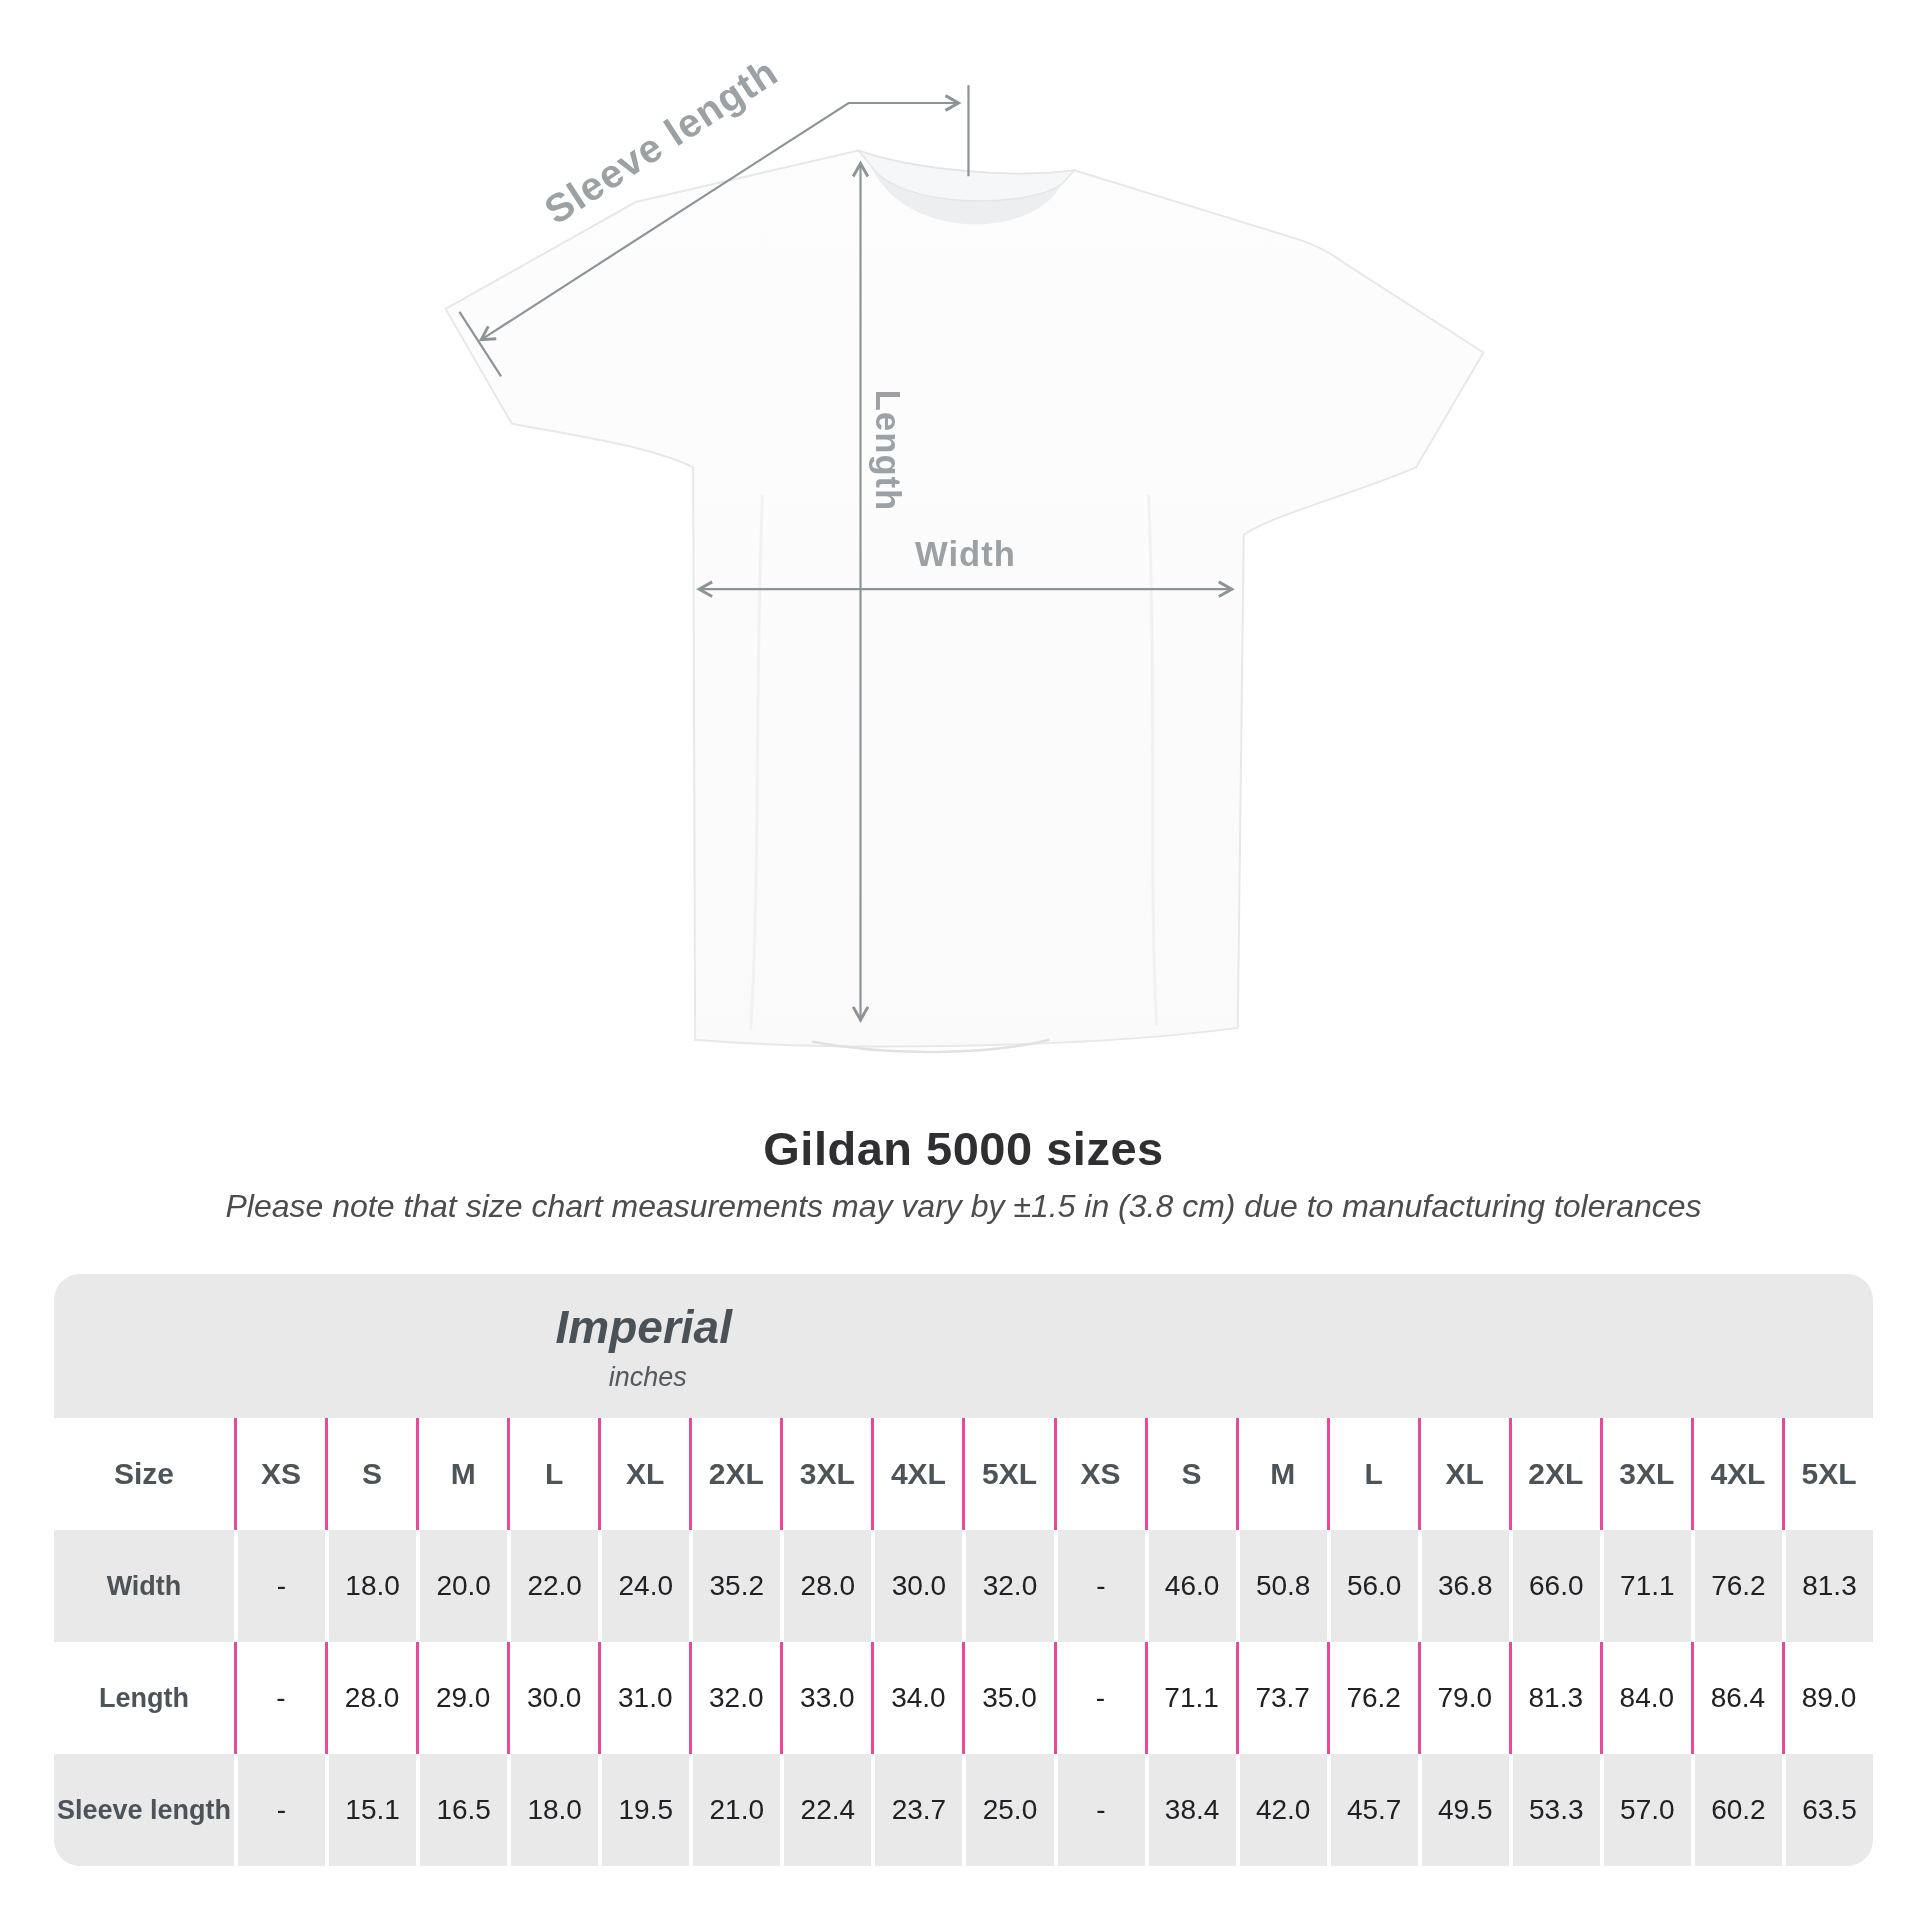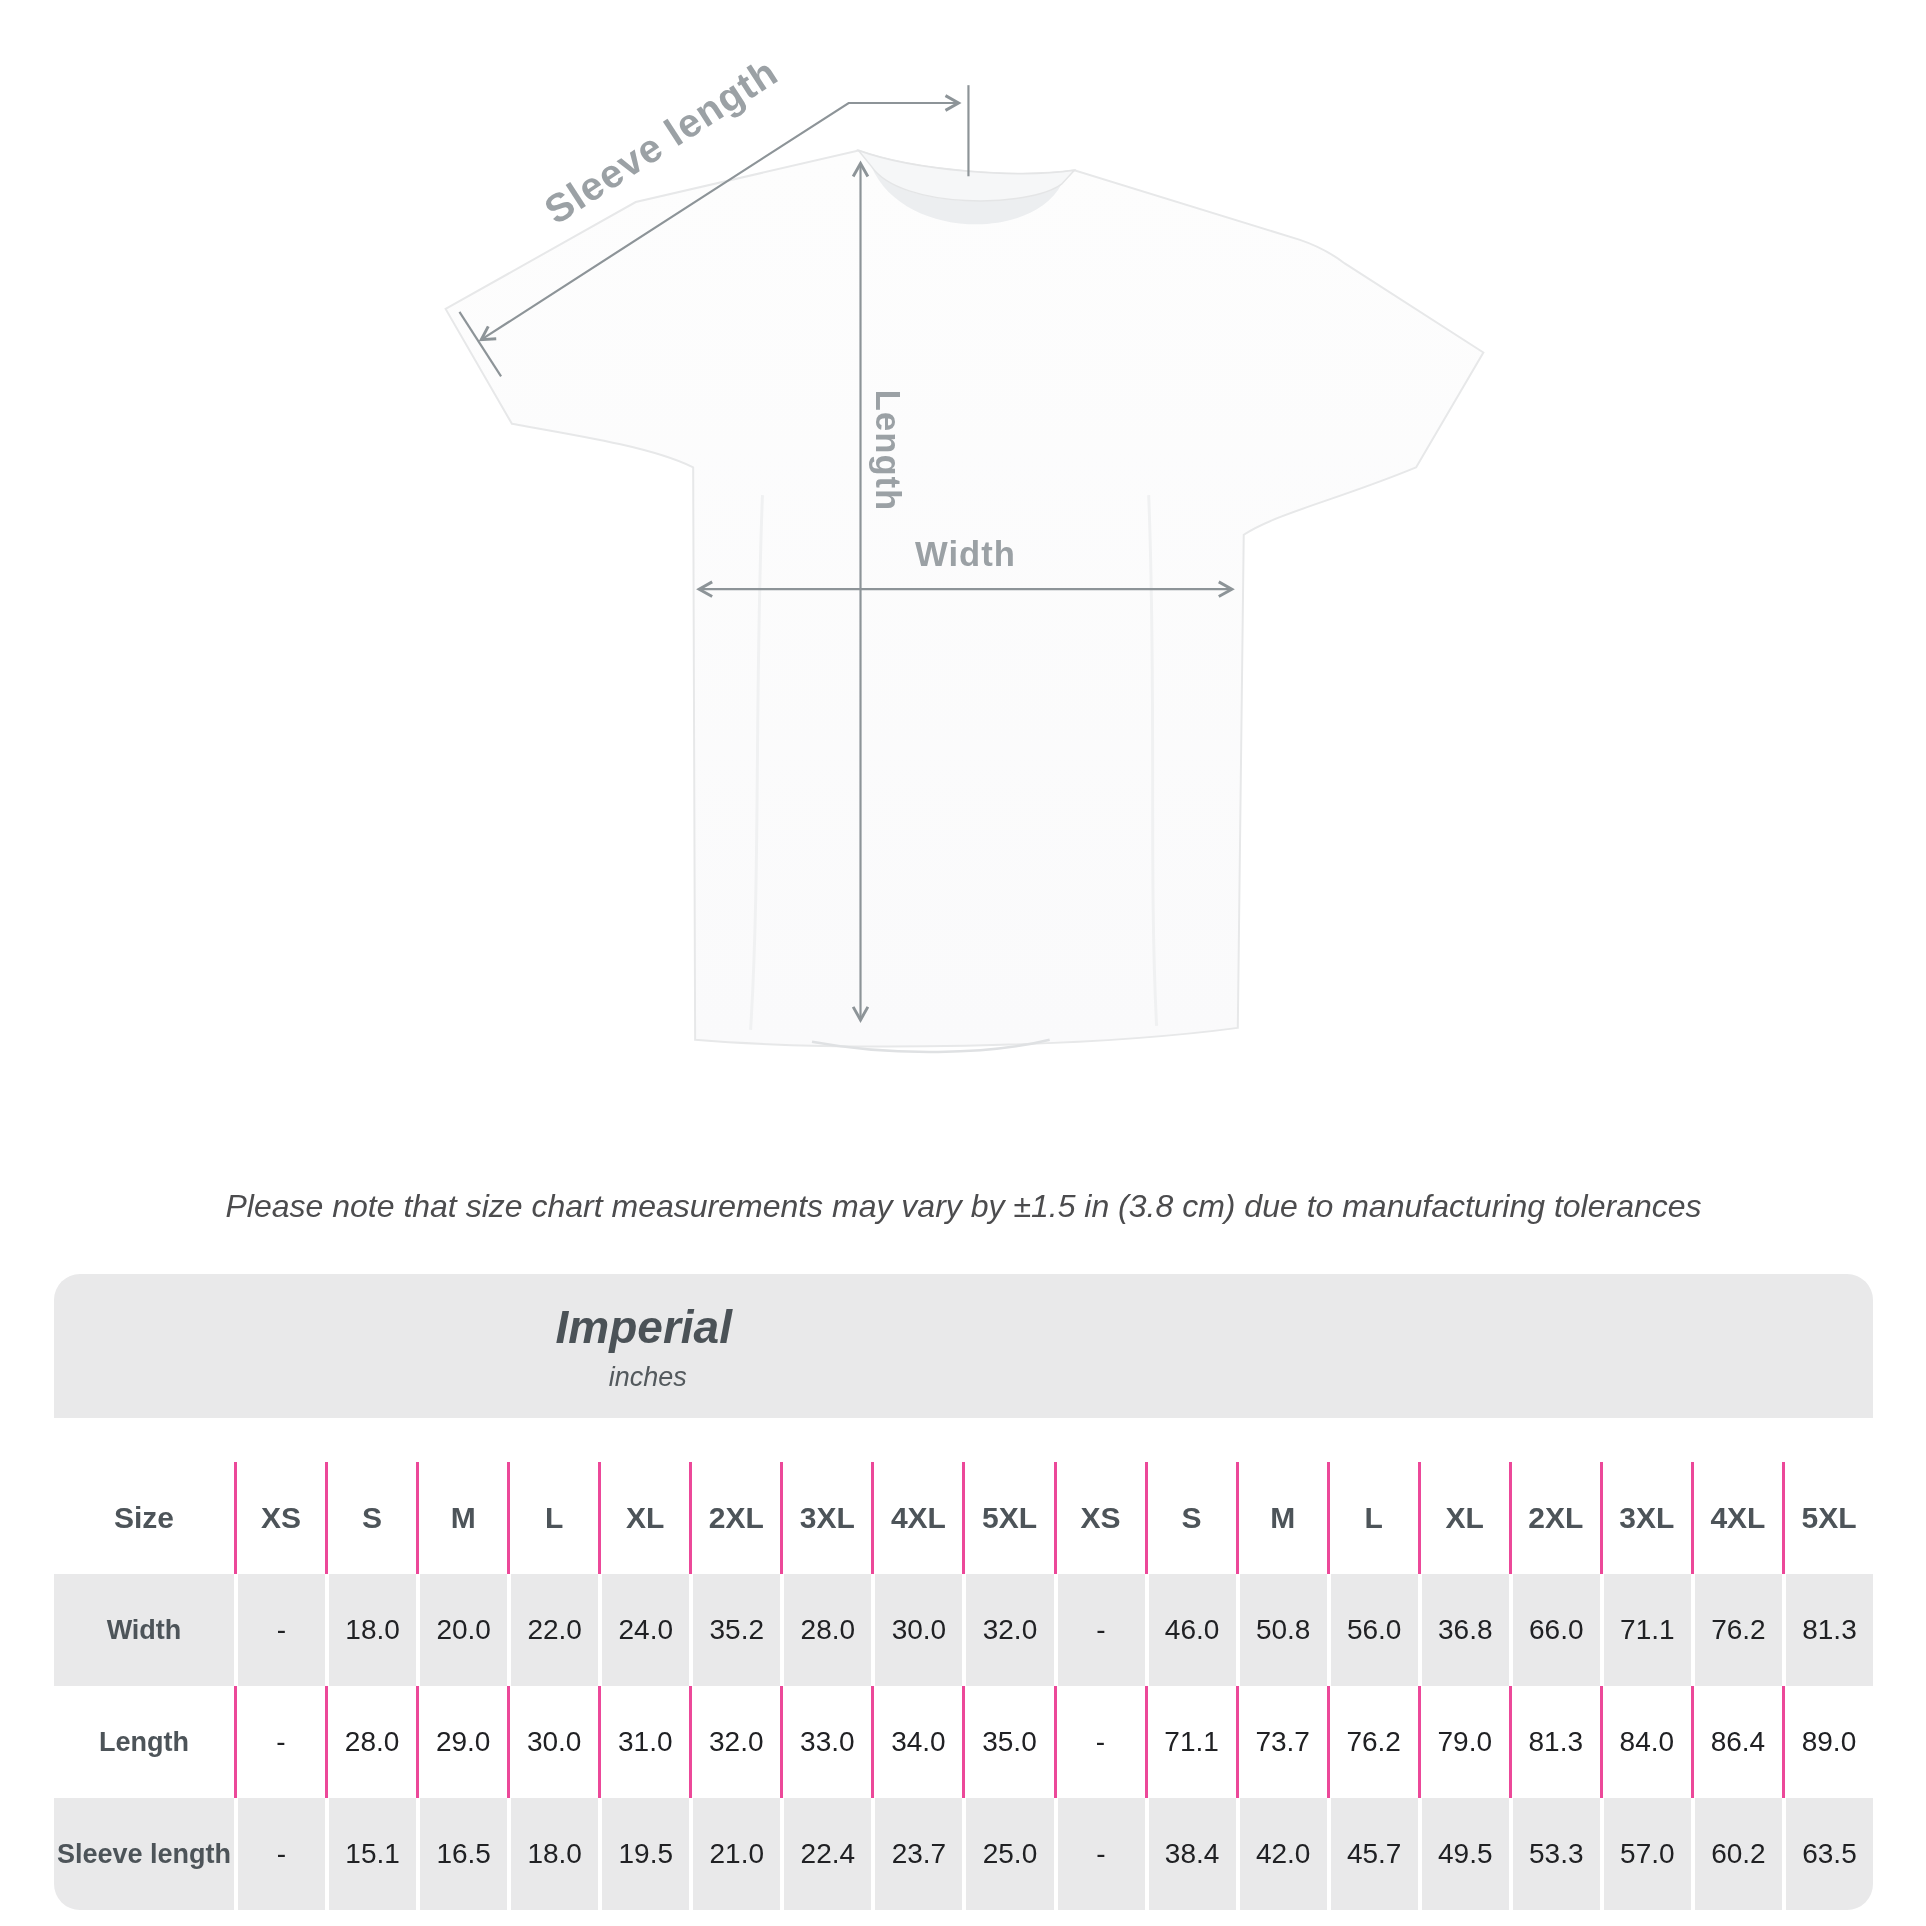--- a/index.html
+++ b/index.html
@@ -19,21 +19,21 @@
   .size-table{position:absolute;left:54px;right:54px;top:1274px;
     border-radius:26px;overflow:hidden;background:#ffffff;}
   .unit-band{height:144px;background:#e9e9ea;display:grid;
     grid-template-columns:180px repeat(18,1fr);}
   .unit-head{display:flex;flex-direction:column;align-items:center;justify-content:center;gap:8px;}
   .unit-head.imperial{grid-column:2 / span 9;}
   .unit-head.metric{grid-column:11 / span 9;}
   .unit-title{font-size:46px;font-weight:bold;font-style:italic;color:#4b5257;}
   .unit-sub{font-size:27px;font-style:italic;color:#53595d;margin-left:8px;}
 
-  .grid{display:grid;grid-template-columns:180px repeat(18,1fr);grid-auto-rows:112px;margin-top:44px;}
+  .grid{display:grid;grid-template-columns:180px repeat(18,1fr);grid-auto-rows:112px;}
   .cell{display:flex;align-items:center;justify-content:center;white-space:nowrap;}
   .c-gray{background:#e9e9ea;}
   .c-white{background:#ffffff;}
   .sep{border-left:3px solid #ec4899;}
   .gap{border-left:4px solid #ffffff;}
   .hdr{font-weight:bold;font-size:30px;color:#4d5459;}
   .lbl{font-weight:bold;font-size:27px;color:#4d5459;}
   .val{font-size:28px;color:#202124;}
 </style>
 </head>
@@ -81,20 +81,21 @@
       <path d="M 486 343 L 857 104 L 968 104" marker-start="url(#arw)" marker-end="url(#arw)"></path>
       <line x1="978" y1="86" x2="978" y2="178"></line>
       <line x1="464" y1="315" x2="506" y2="380"></line>
     </g>
 
     <text x="668" y="156" transform="rotate(-33 668 143)" text-anchor="middle" font-size="40" font-weight="bold" letter-spacing="1" fill="#9ba1a5">Sleeve length</text>
     <text x="897" y="467" transform="rotate(90 897 455)" text-anchor="middle" font-size="35" font-weight="bold" letter-spacing="1" fill="#9ba1a5">Length</text>
     <text x="975" y="572" text-anchor="middle" font-size="35" font-weight="bold" letter-spacing="1" fill="#9ba1a5">Width</text>
   </svg>
 
+  <div class="title">Gildan 5000 sizes</div>
   <div class="subtitle">Please note that size chart measurements may vary by ±1.5 in (3.8 cm) due to manufacturing tolerances</div>
 
   <div class="size-table">
     <div class="unit-band">
       <div class="unit-head imperial">
         <div class="unit-title">Imperial</div>
         <div class="unit-sub">inches</div>
       </div>
     </div>
     <div class="grid" id="tbl">

